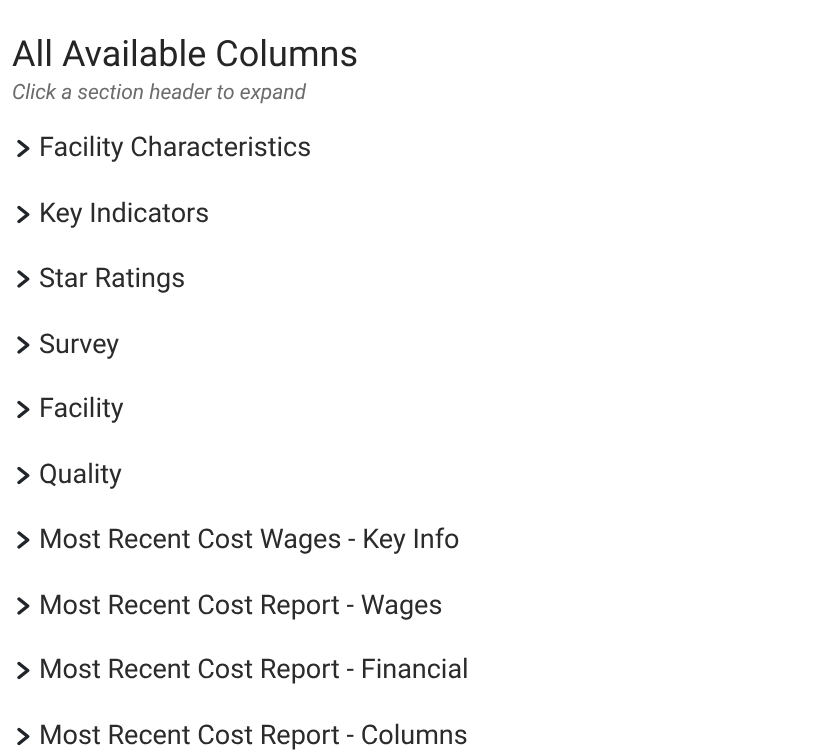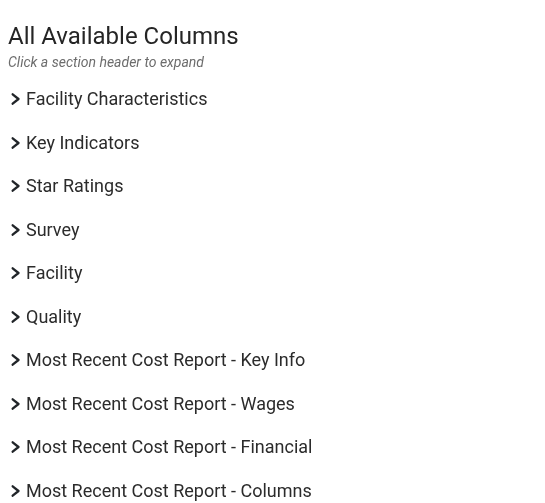--- a/index.html
+++ b/index.html
@@ -109,21 +109,21 @@
     </span>
     <span class="section-label">Quality</span>
   </div>
 
   <div class="section-header">
     <span class="chevron">
       <svg viewBox="0 0 24 24" width="14" height="14">
           <path d="M8 4l10 8-10 8" fill="none" stroke="currentColor" stroke-width="4" stroke-linecap="round" stroke-linejoin="round"></path>
         </svg>
     </span>
-    <span class="section-label">Most Recent Cost Report - Key Info</span>
+    <span class="section-label">Most Recent Cost Wages - Key Info</span>
   </div>
 
   <div class="section-header">
     <span class="chevron">
       <svg viewBox="0 0 24 24" width="14" height="14">
           <path d="M8 4l10 8-10 8" fill="none" stroke="currentColor" stroke-width="4" stroke-linecap="round" stroke-linejoin="round"></path>
         </svg>
     </span>
     <span class="section-label">Most Recent Cost Report - Wages</span>
   </div>

